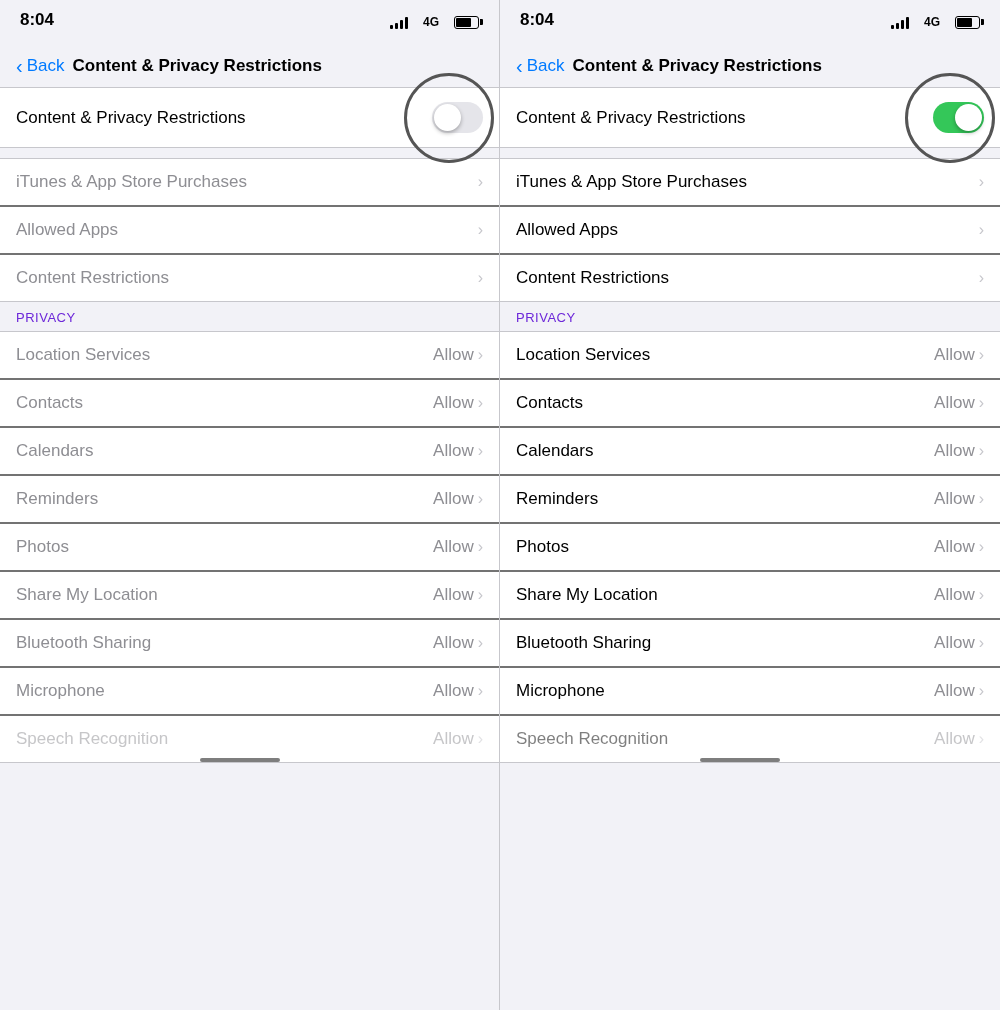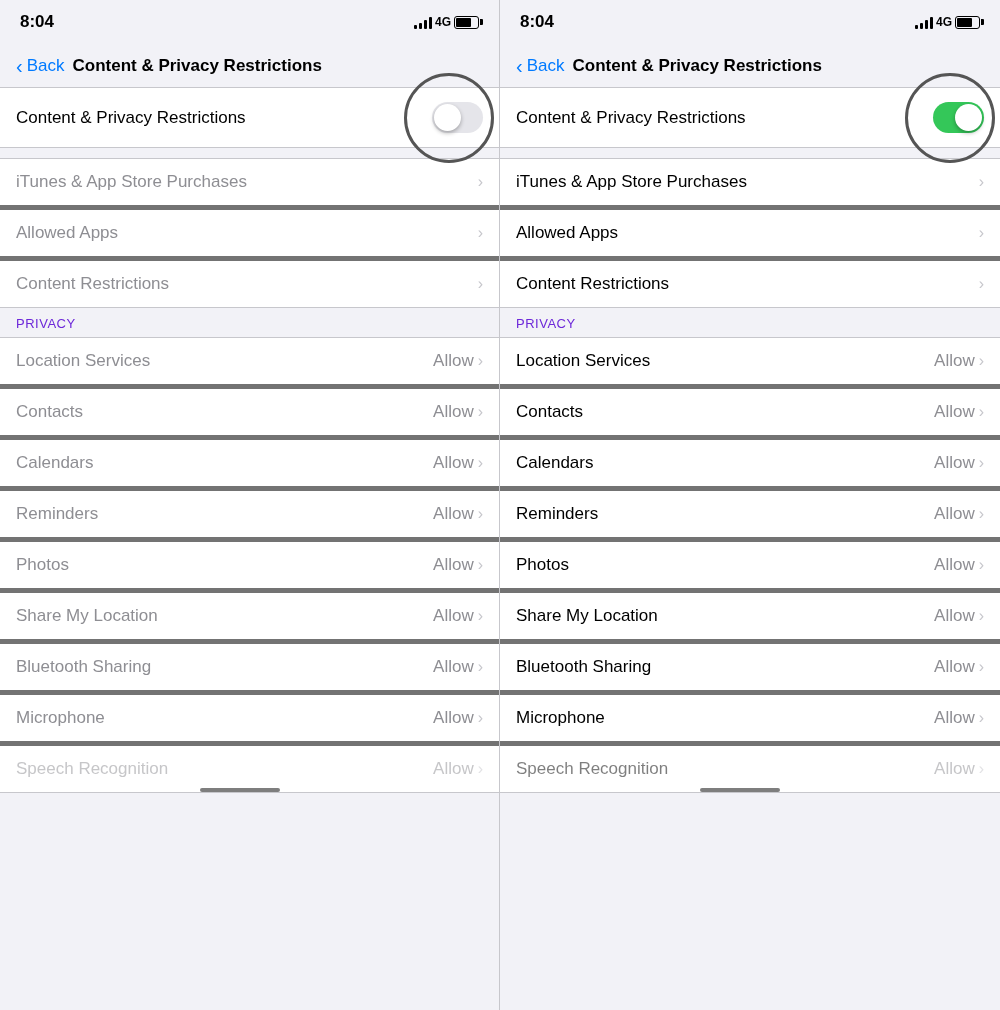--- a/index.html
+++ b/index.html
@@ -19,36 +19,35 @@
       display: flex;
       flex-direction: column;
       border-right: 1px solid #c7c7cc;
       position: relative;
     }
 
     .status-bar {
       height: 44px;
       background: #f2f2f7;
       display: flex;
-      align-items: center;
       justify-content: space-between;
-      padding: 0 20px;
+      padding: 10px 20px;
       flex-shrink: 0;
     }
 
     .status-time {
       font-size: 17px;
       font-weight: 600;
       color: #000;
     }
 
     .status-icons {
       display: flex;
       align-items: center;
-      gap: 3px;
+      gap: 15px;
     }
 
     .signal-bars {
       display: flex;
       align-items: flex-end;
       gap: 2px;
       height: 14px;
     }
     .signal-bars span {
       width: 3px;
@@ -198,21 +197,21 @@
       border-top: 1px solid #c7c7cc;
       border-bottom: 1px solid #c7c7cc;
       margin-top: 10px;
     }
 
     .settings-row {
       display: flex;
       align-items: center;
       justify-content: space-between;
       padding: 13px 16px;
-      border-bottom: 5px solid #737373;
+      border-bottom: 2px solid #737373;
       background: #fff;
     }
 
     .settings-row:last-child {
       border-bottom: none;
     }
 
     .row-left {
       font-size: 17px;
       color: #000;

